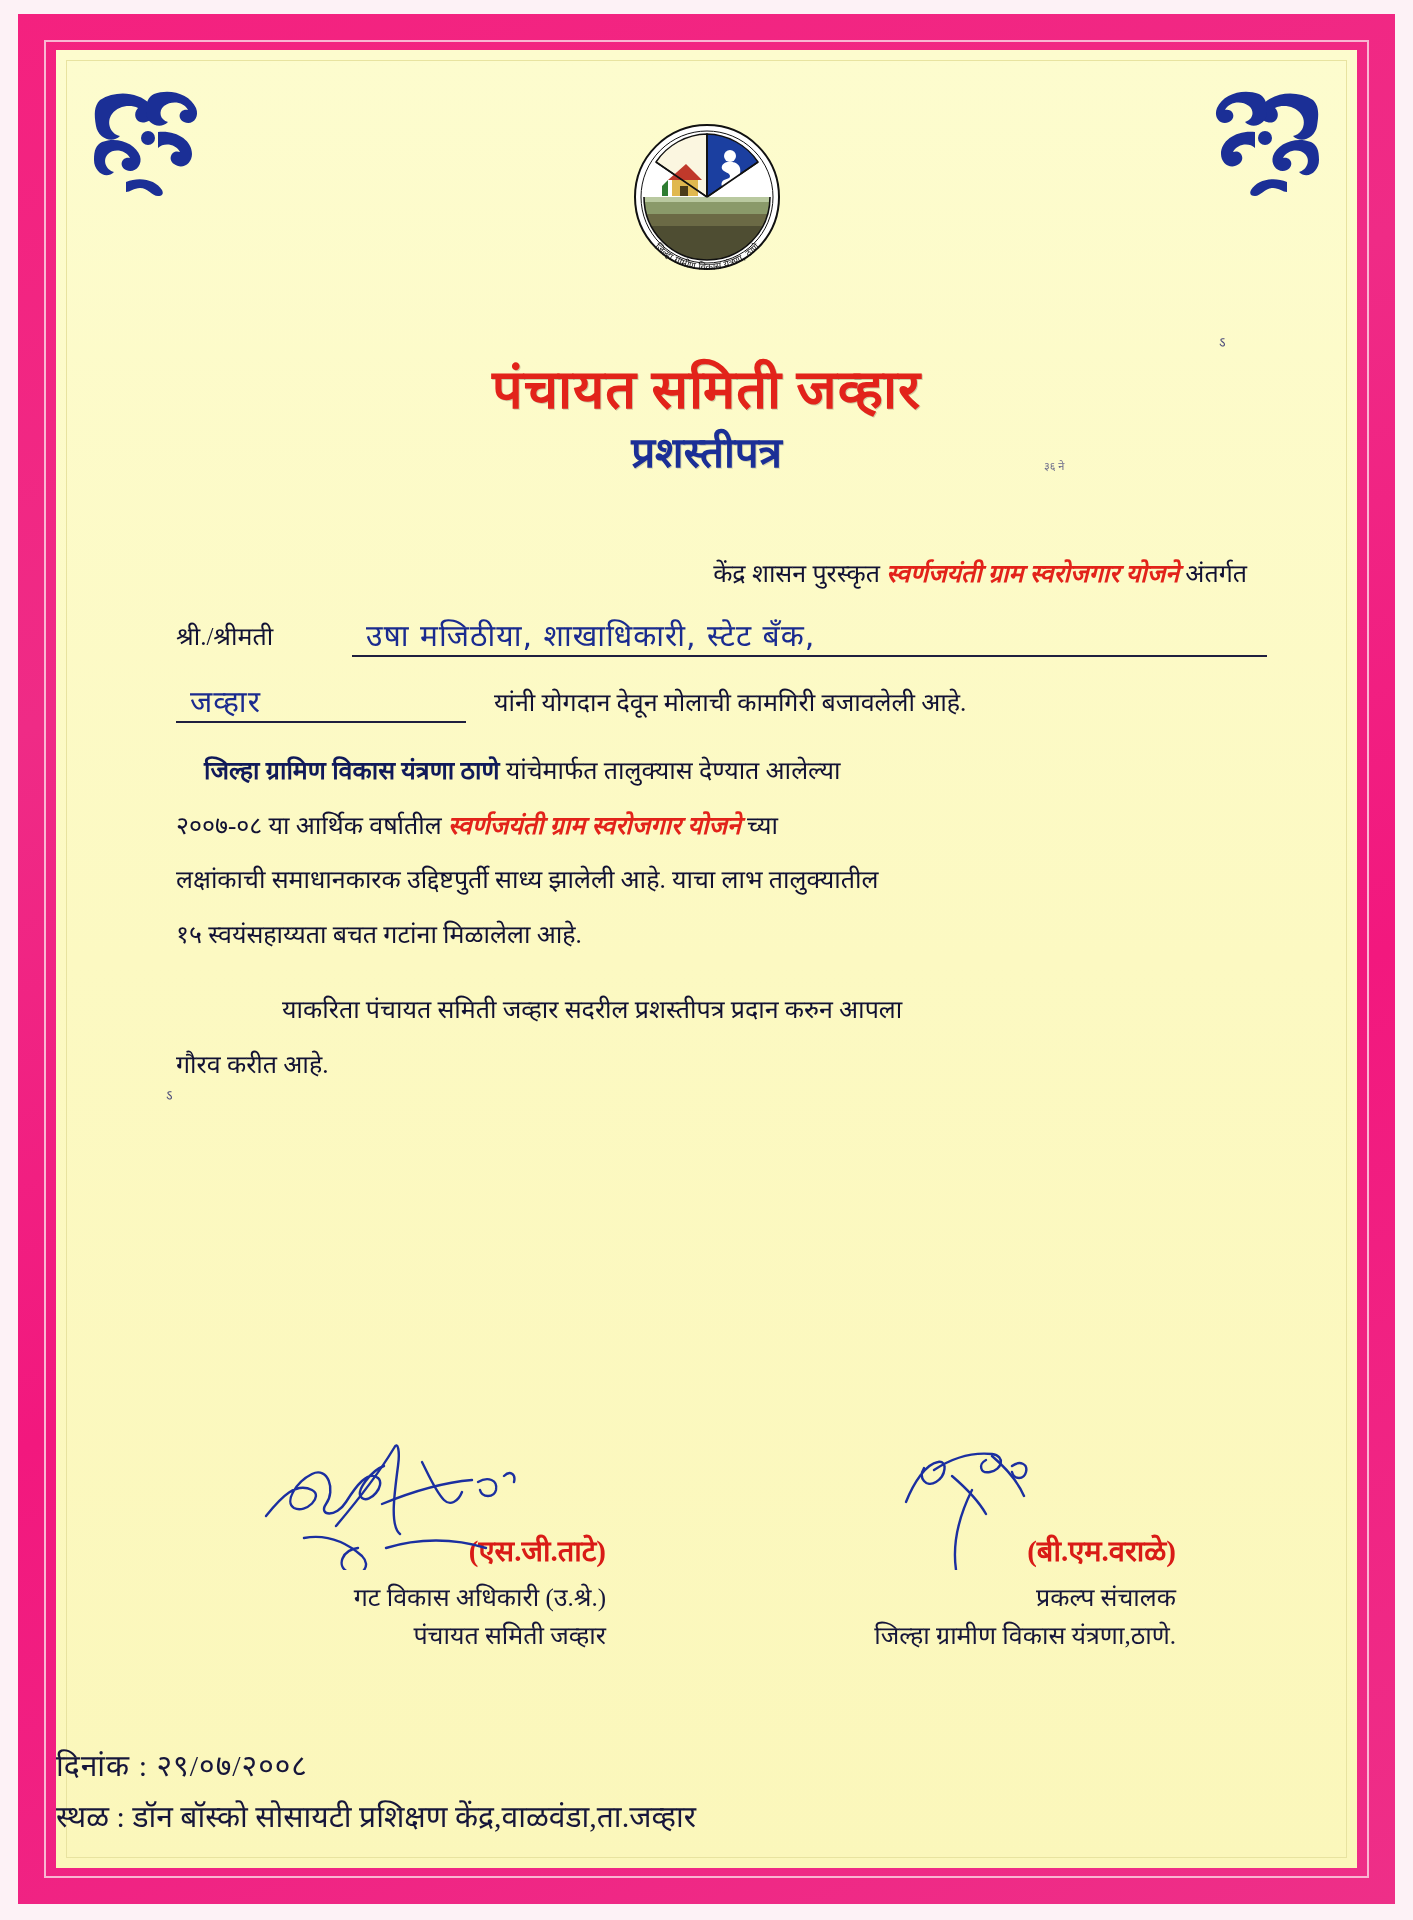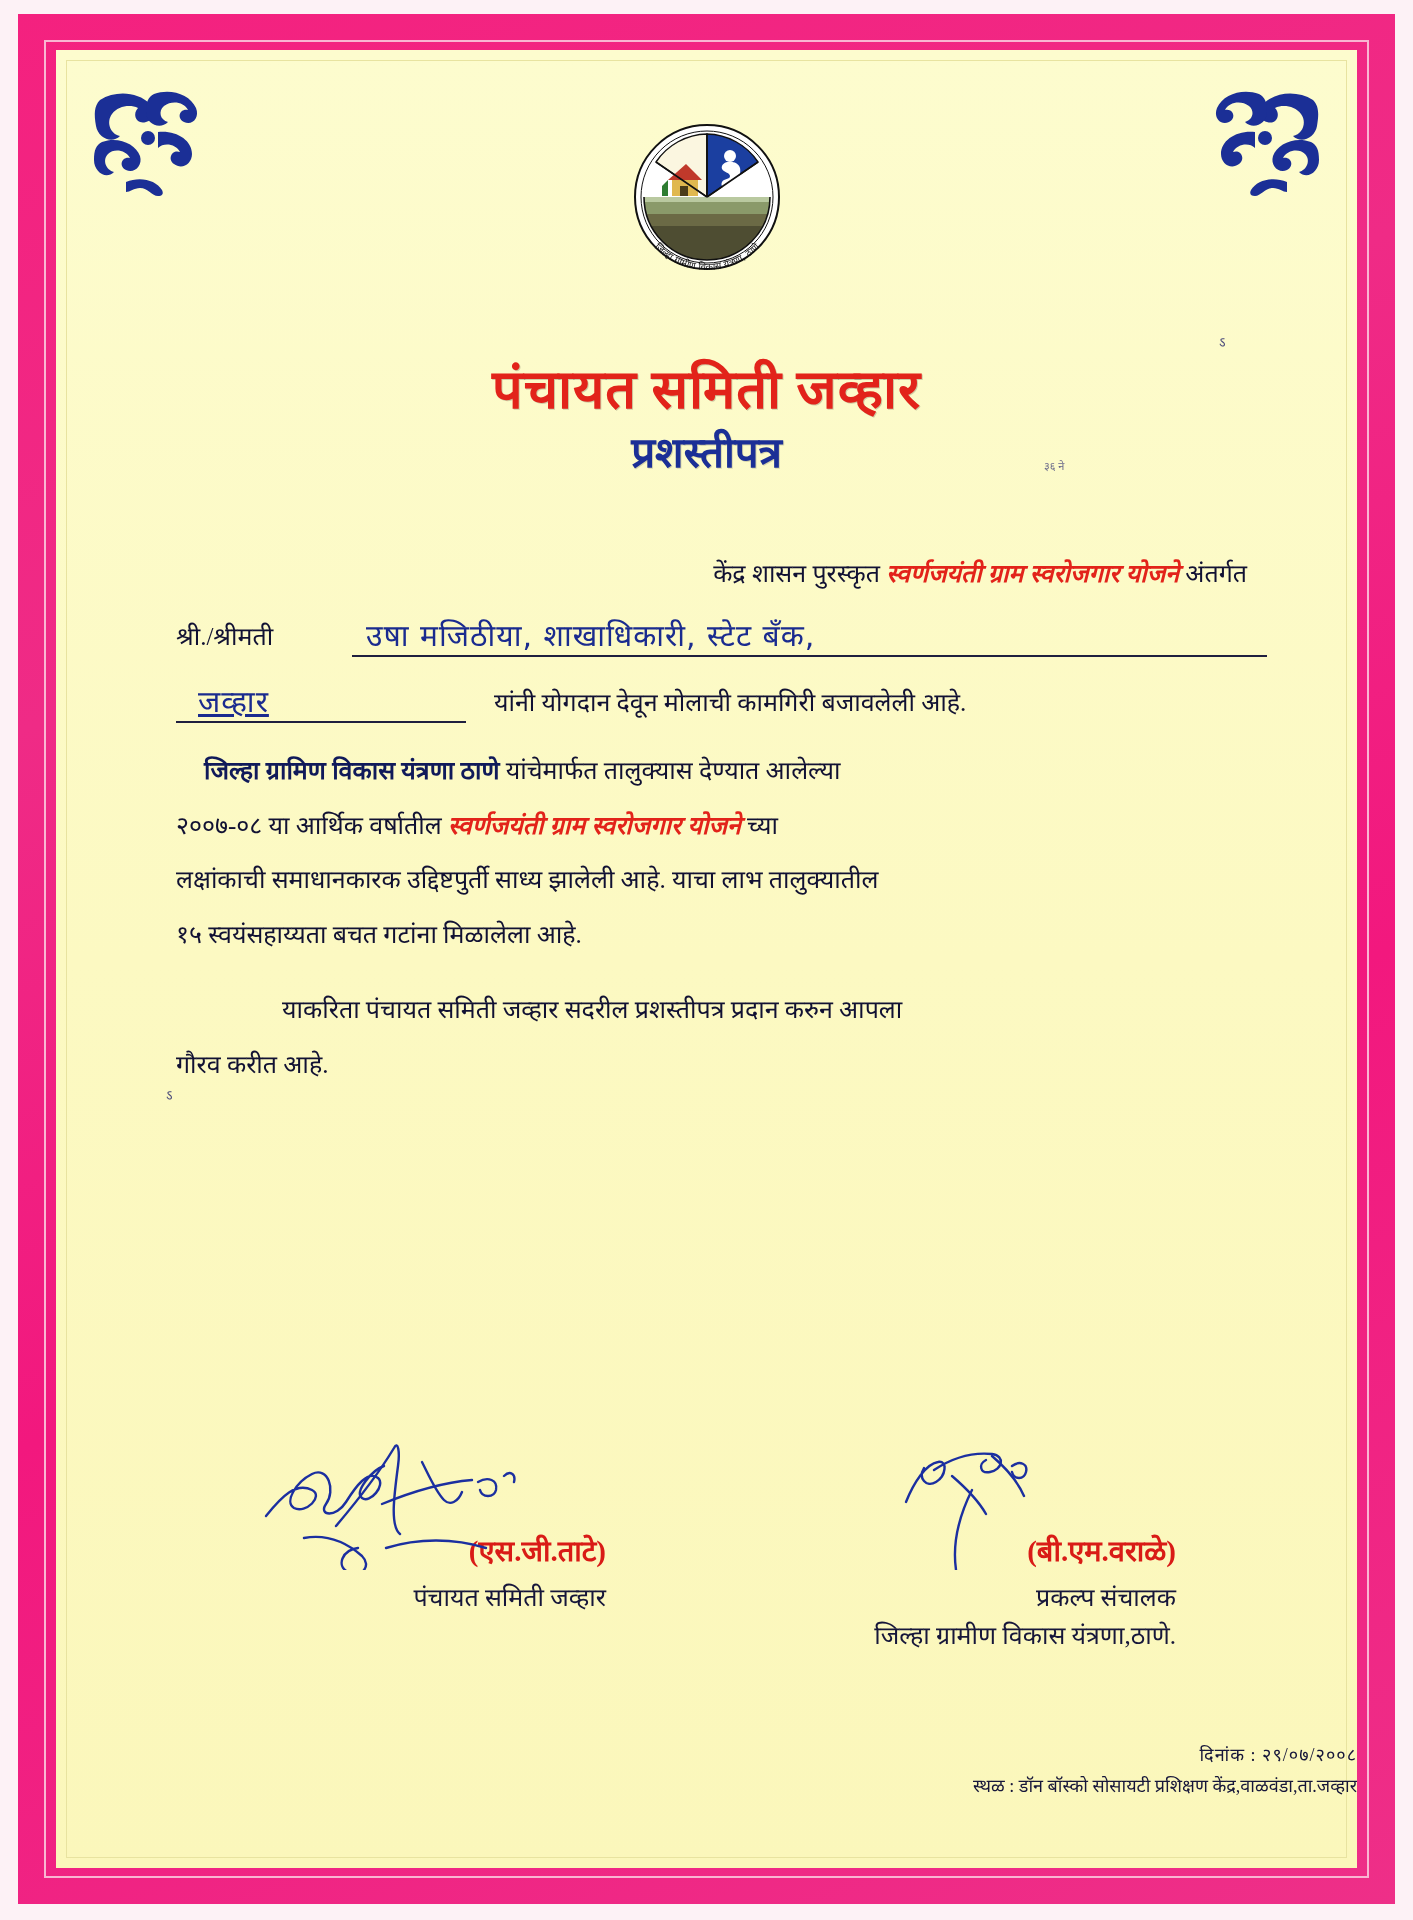--- a/index.html
+++ b/index.html
@@ -196,23 +196,23 @@
     font-size: 25px;
     margin-top: 10px;
     line-height: 1.5;
   }
 
   .footer {
     position: absolute;
     left: 0;
     right: 0;
     top: 1690px;
-    text-align: right;
+    text-align: left;
     color: #16163a;
-    font-size: 18px;
+    font-size: 30px;
     line-height: 1.7;
   }
   .footer .date { letter-spacing: 1px; }
 </style>
 </head>
 <body>
 
 <div class="page">
   <div class="pink-frame">
     <div class="pink-inner-edge"></div>
@@ -301,21 +301,21 @@
         <span>अंतर्गत</span>
       </p>
 
       <div class="fill-row">
         <span style="position:absolute; left:0; top:6px;">श्री./श्रीमती</span>
         <span class="hand" style="left:190px; top:0;">उषा मजिठीया, शाखाधिकारी, स्टेट बँक,</span>
         <span class="rule" style="left:176px; top:48px; width:915px;"></span>
       </div>
 
       <div class="fill-row" style="height:58px;">
-        <span class="hand" style="left:22px; top:-4px;text-decoration:underline;">जव्हार</span>
+        <span class="hand" style="left:14px; top:-4px;">जव्हार</span>
         <span class="rule" style="left:0px; top:44px; width:290px;"></span>
         <span style="position:absolute; left:318px; top:2px;">यांनी योगदान देवून मोलाची कामगिरी बजावलेली आहे.</span>
       </div>
 
       <p class="para" style="margin-top:12px;margin-left:28px;">
         <span class="blue-bold">जिल्हा ग्रामिण विकास यंत्रणा ठाणे</span>
         <span>यांचेमार्फत तालुक्यास देण्यात आलेल्या</span>
       </p>
 
       <p class="para">
@@ -342,20 +342,21 @@
               <path d="M236 32 C244 48, 250 62, 258 70 C264 76, 272 72, 276 62"></path>
               <path d="M292 52 C302 46, 312 50, 310 60 C308 68, 296 68, 294 60"></path>
               <path d="M318 46 C324 40, 330 44, 328 52"></path>
               <path d="M118 108 C140 104, 160 112, 176 126 C186 136, 176 148, 162 142 C150 136, 156 120, 172 118"></path>
               <path d="M200 118 C232 108, 268 108, 300 118"></path>
             </g>
           </svg>
         </div>
         <div class="sig-name">(एस.जी.ताटे)</div>
         <div class="sig-role">
+          <div>गट विकास अधिकारी (उ.श्रे.)</div>
           <div>पंचायत समिती जव्हार</div>
         </div>
       </div>
 
       <div class="sig-col right">
         <div class="sig-scribble">
           <svg viewBox="0 0 420 140" width="420" height="140" aria-hidden="true">
             <g fill="none" stroke="#1b2fa0" stroke-width="2.4" stroke-linecap="round">
               <path d="M150 72 C158 52, 170 34, 182 32 C192 30, 190 46, 180 52 C170 58, 162 48, 168 38"></path>
               <path d="M178 40 C196 28, 216 22, 236 24 C250 26, 246 40, 234 42 C224 44, 222 34, 230 30"></path>

